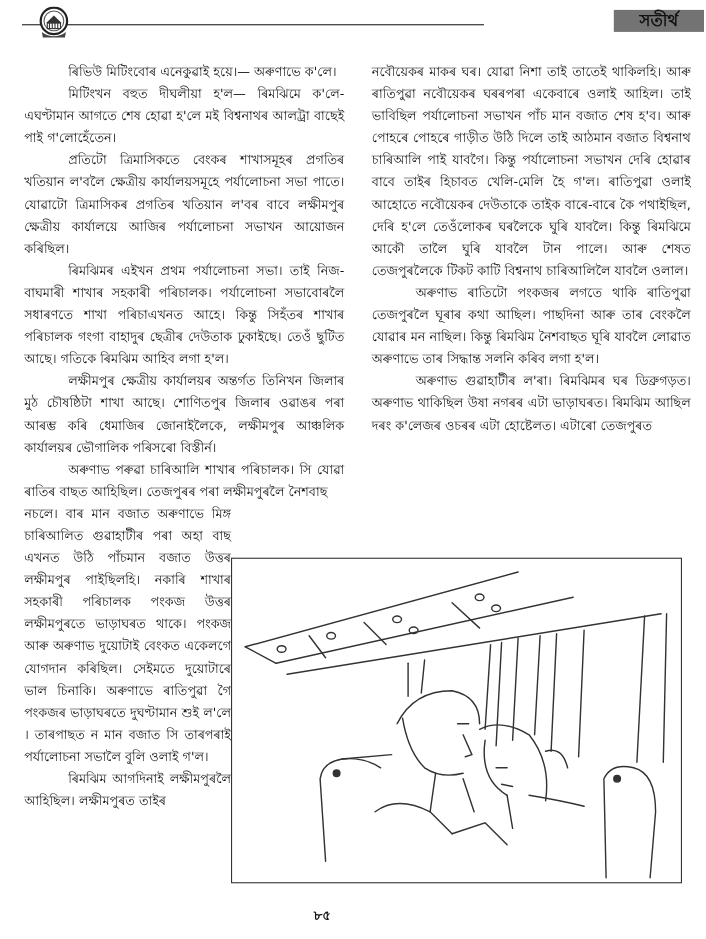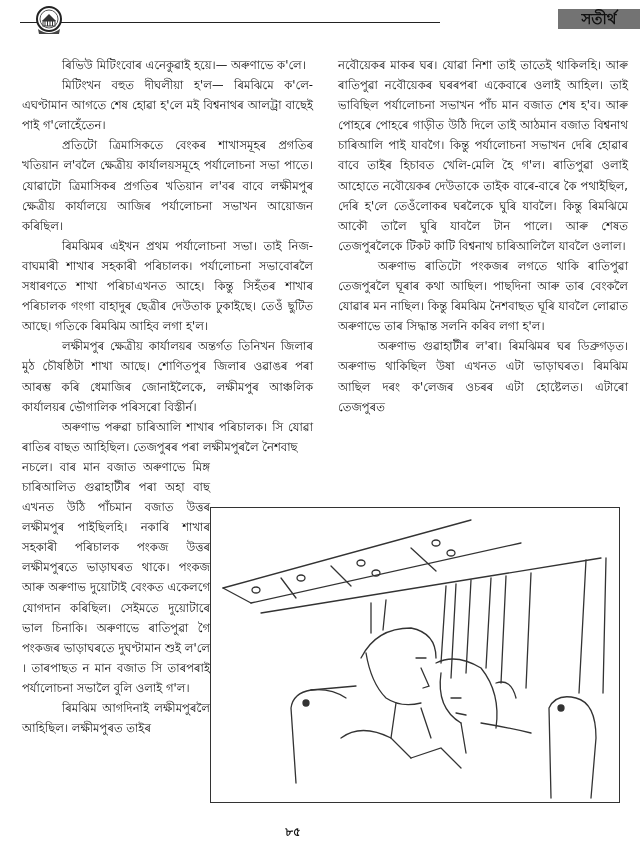--- a/index.html
+++ b/index.html
@@ -51,21 +51,21 @@
   <p class="ind">অৰুণাভ পৰুৱা চাৰিআলি শাখাৰ পৰিচালক। সি যোৱা ৰাতিৰ বাছত আহিছিল। তেজপুৰৰ পৰা লক্ষীমপুৰলৈ নৈশবাছ</p>
   <div class="narrow">
     <p>নচলে। বাৰ মান বজাত অৰুণাভে মিঙ্গ চাৰিআলিত গুৱাহাটীৰ পৰা অহা বাছ এখনত উঠি পাঁচমান বজাত উত্তৰ লক্ষীমপুৰ পাইছিলহি। নকাৰি শাখাৰ সহকাৰী পৰিচালক পংকজ উত্তৰ লক্ষীমপুৰতে ভাড়াঘৰত থাকে। পংকজ আৰু অৰুণাভ দুয়োটাই বেংকত একেলগে যোগদান কৰিছিল। সেইমতে দুয়োটাৰে ভাল চিনাকি। অৰুণাভে ৰাতিপুৱা গৈ পংকজৰ ভাড়াঘৰতে দুঘণ্টামান শুই ল'লে । তাৰপাছত ন মান বজাত সি তাৰপৰাই পৰ্যালোচনা সভালৈ বুলি ওলাই গ'ল।</p>
     <p class="ind">ৰিমঝিম আগদিনাই লক্ষীমপুৰলৈ আহিছিল। লক্ষীমপুৰত তাইৰ</p>
   </div>
 </div>
 
 <div class="col col-right">
   <p>নবৌয়েকৰ মাকৰ ঘৰ। যোৱা নিশা তাই তাতেই থাকিলহি। আৰু ৰাতিপুৱা নবৌয়েকৰ ঘৰৰপৰা একেবাৰে ওলাই আহিল। তাই ভাবিছিল পৰ্যালোচনা সভাখন পাঁচ মান বজাত শেষ হ'ব। আৰু পোহৰে পোহৰে গাড়ীত উঠি দিলে তাই আঠমান বজাত বিশ্বনাথ চাৰিআলি পাই যাবগৈ। কিন্তু পৰ্যালোচনা সভাখন দেৰি হোৱাৰ বাবে তাইৰ হিচাবত খেলি-মেলি হৈ গ'ল। ৰাতিপুৱা ওলাই আহোতে নবৌয়েকৰ দেউতাকে তাইক বাৰে-বাৰে কৈ পথাইছিল, দেৰি হ'লে তেওঁলোকৰ ঘৰলৈকে ঘুৰি যাবলৈ। কিন্তু ৰিমঝিমে আকৌ তালৈ ঘুৰি যাবলৈ টান পালে। আৰু শেষত তেজপুৰলৈকে টিকট কাটি বিশ্বনাথ চাৰিআলিলৈ যাবলৈ ওলাল।</p>
   <p class="ind">অৰুণাভ ৰাতিটো পংকজৰ লগতে থাকি ৰাতিপুৱা তেজপুৰলৈ ঘূৰাৰ কথা আছিল। পাছদিনা আৰু তাৰ বেংকলৈ যোৱাৰ মন নাছিল। কিন্তু ৰিমঝিম নৈশবাছত ঘূৰি যাবলৈ লোৱাত অৰুণাভে তাৰ সিদ্ধান্ত সলনি কৰিব লগা হ'ল।</p>
-  <p class="ind">অৰুণাভ গুৱাহাটীৰ ল'ৰা। ৰিমঝিমৰ ঘৰ ডিব্ৰুগড়ত। অৰুণাভ থাকিছিল উষা এখনত এটা ভাড়াঘৰত। ৰিমঝিম আছিল দৰং ক'লেজৰ ওচৰৰ এটা হোষ্টেলত। এটাৰো তেজপুৰত</p>
+  <p class="ind">অৰুণাভ গুৱাহাটীৰ ল'ৰা। ৰিমঝিমৰ ঘৰ ডিব্ৰুগড়ত। অৰুণাভ থাকিছিল উষা নগৰৰ এটা ভাড়াঘৰত। ৰিমঝিম আছিল দৰং ক'লেজৰ ওচৰৰ এটা হোষ্টেলত। এটাৰো তেজপুৰত</p>
 </div>
 
 <div class="figure">
   <svg viewBox="0 0 408 294">
     <g fill="none" stroke="#333" stroke-width="1.3" stroke-linecap="round">
 
       <path d="M12 80 L260 12"></path>
       <path d="M40 95 L310 35"></path>
       <path d="M12 80 L40 95"></path>
       <path d="M50 105 L390 50"></path>

